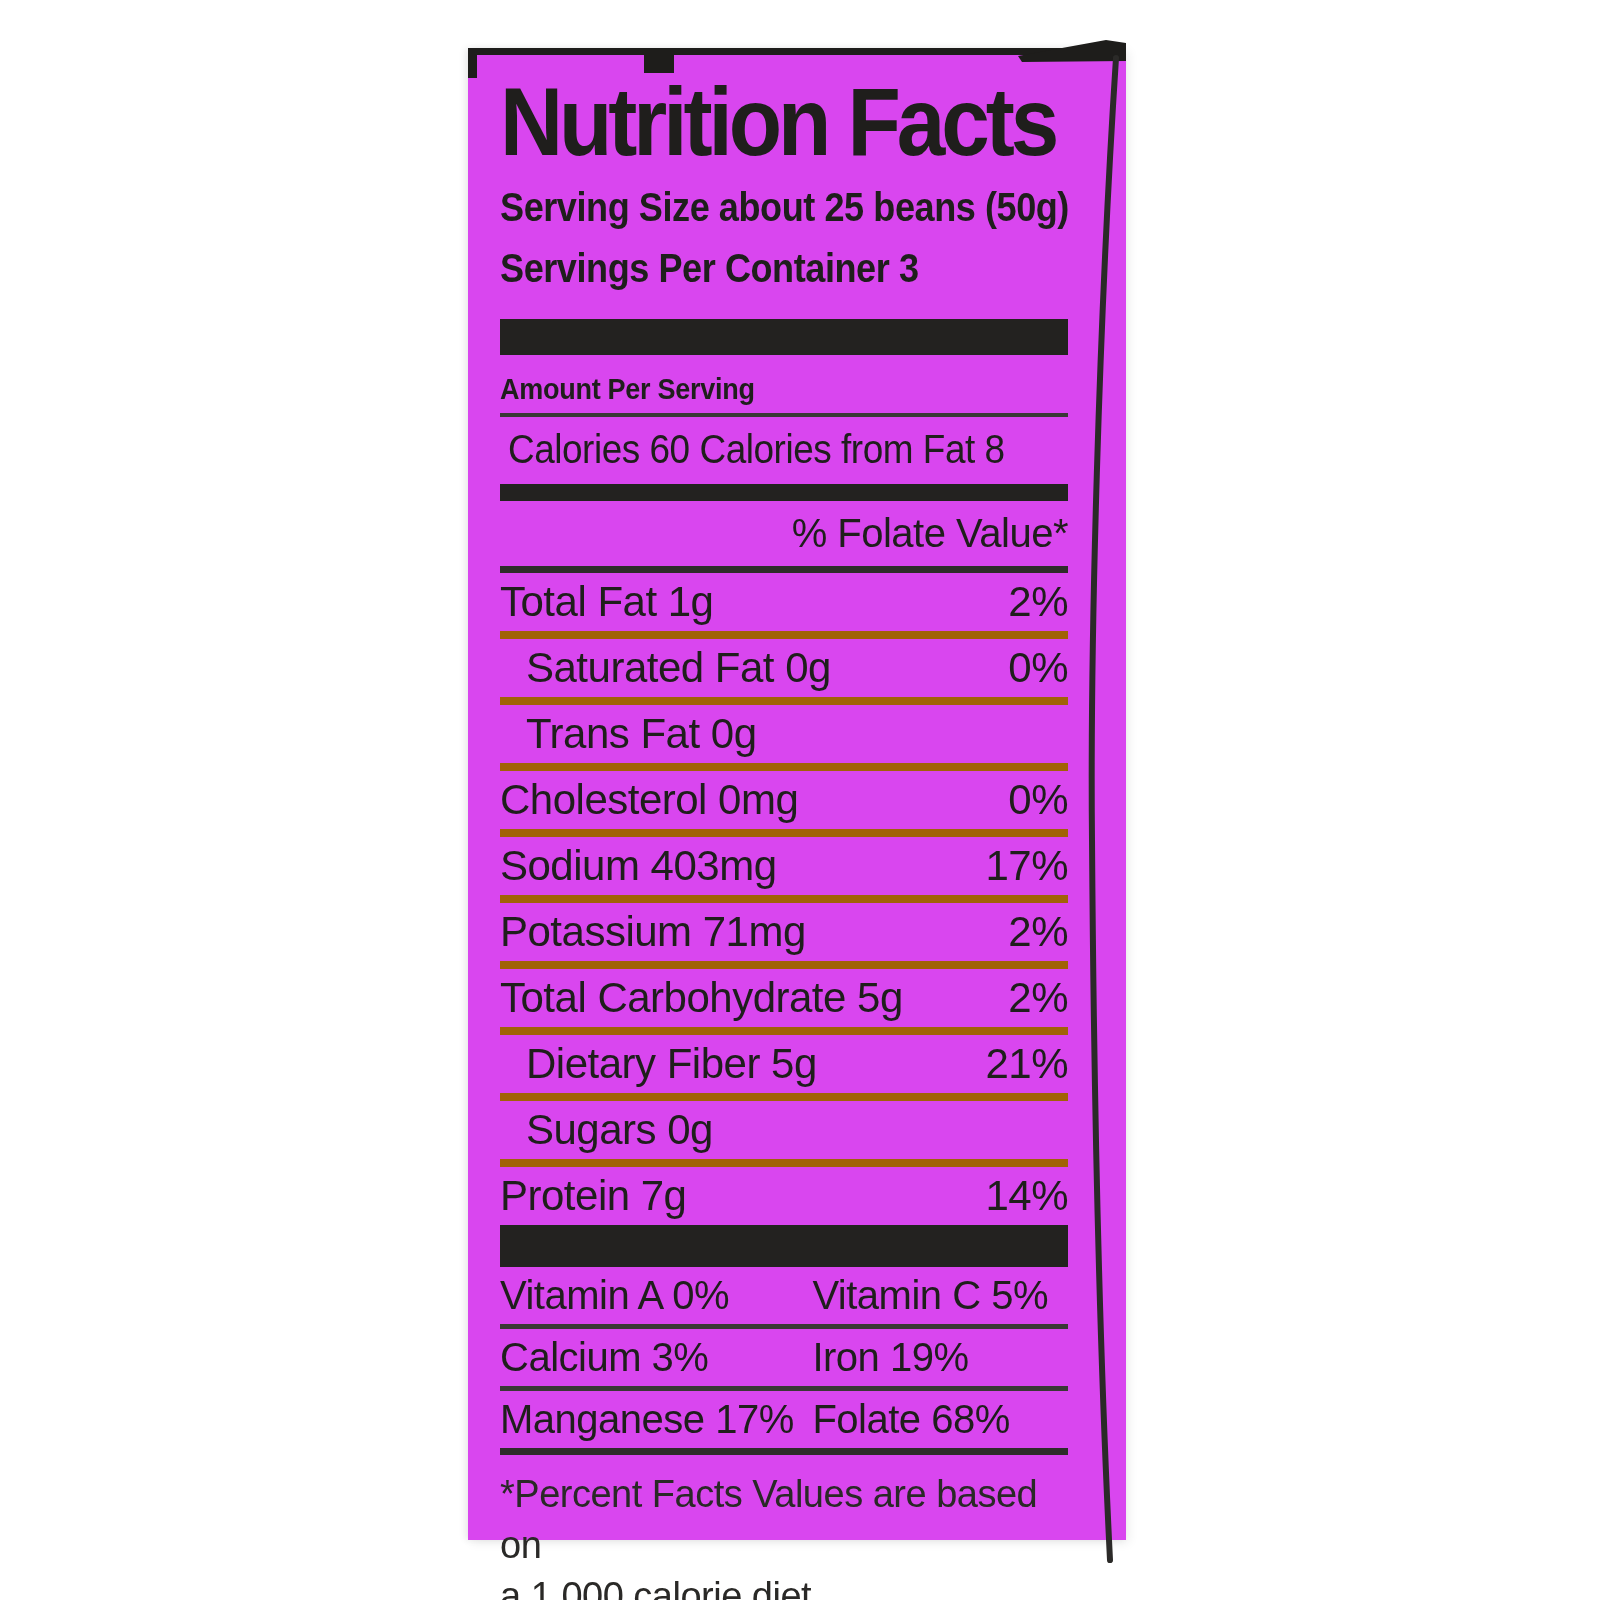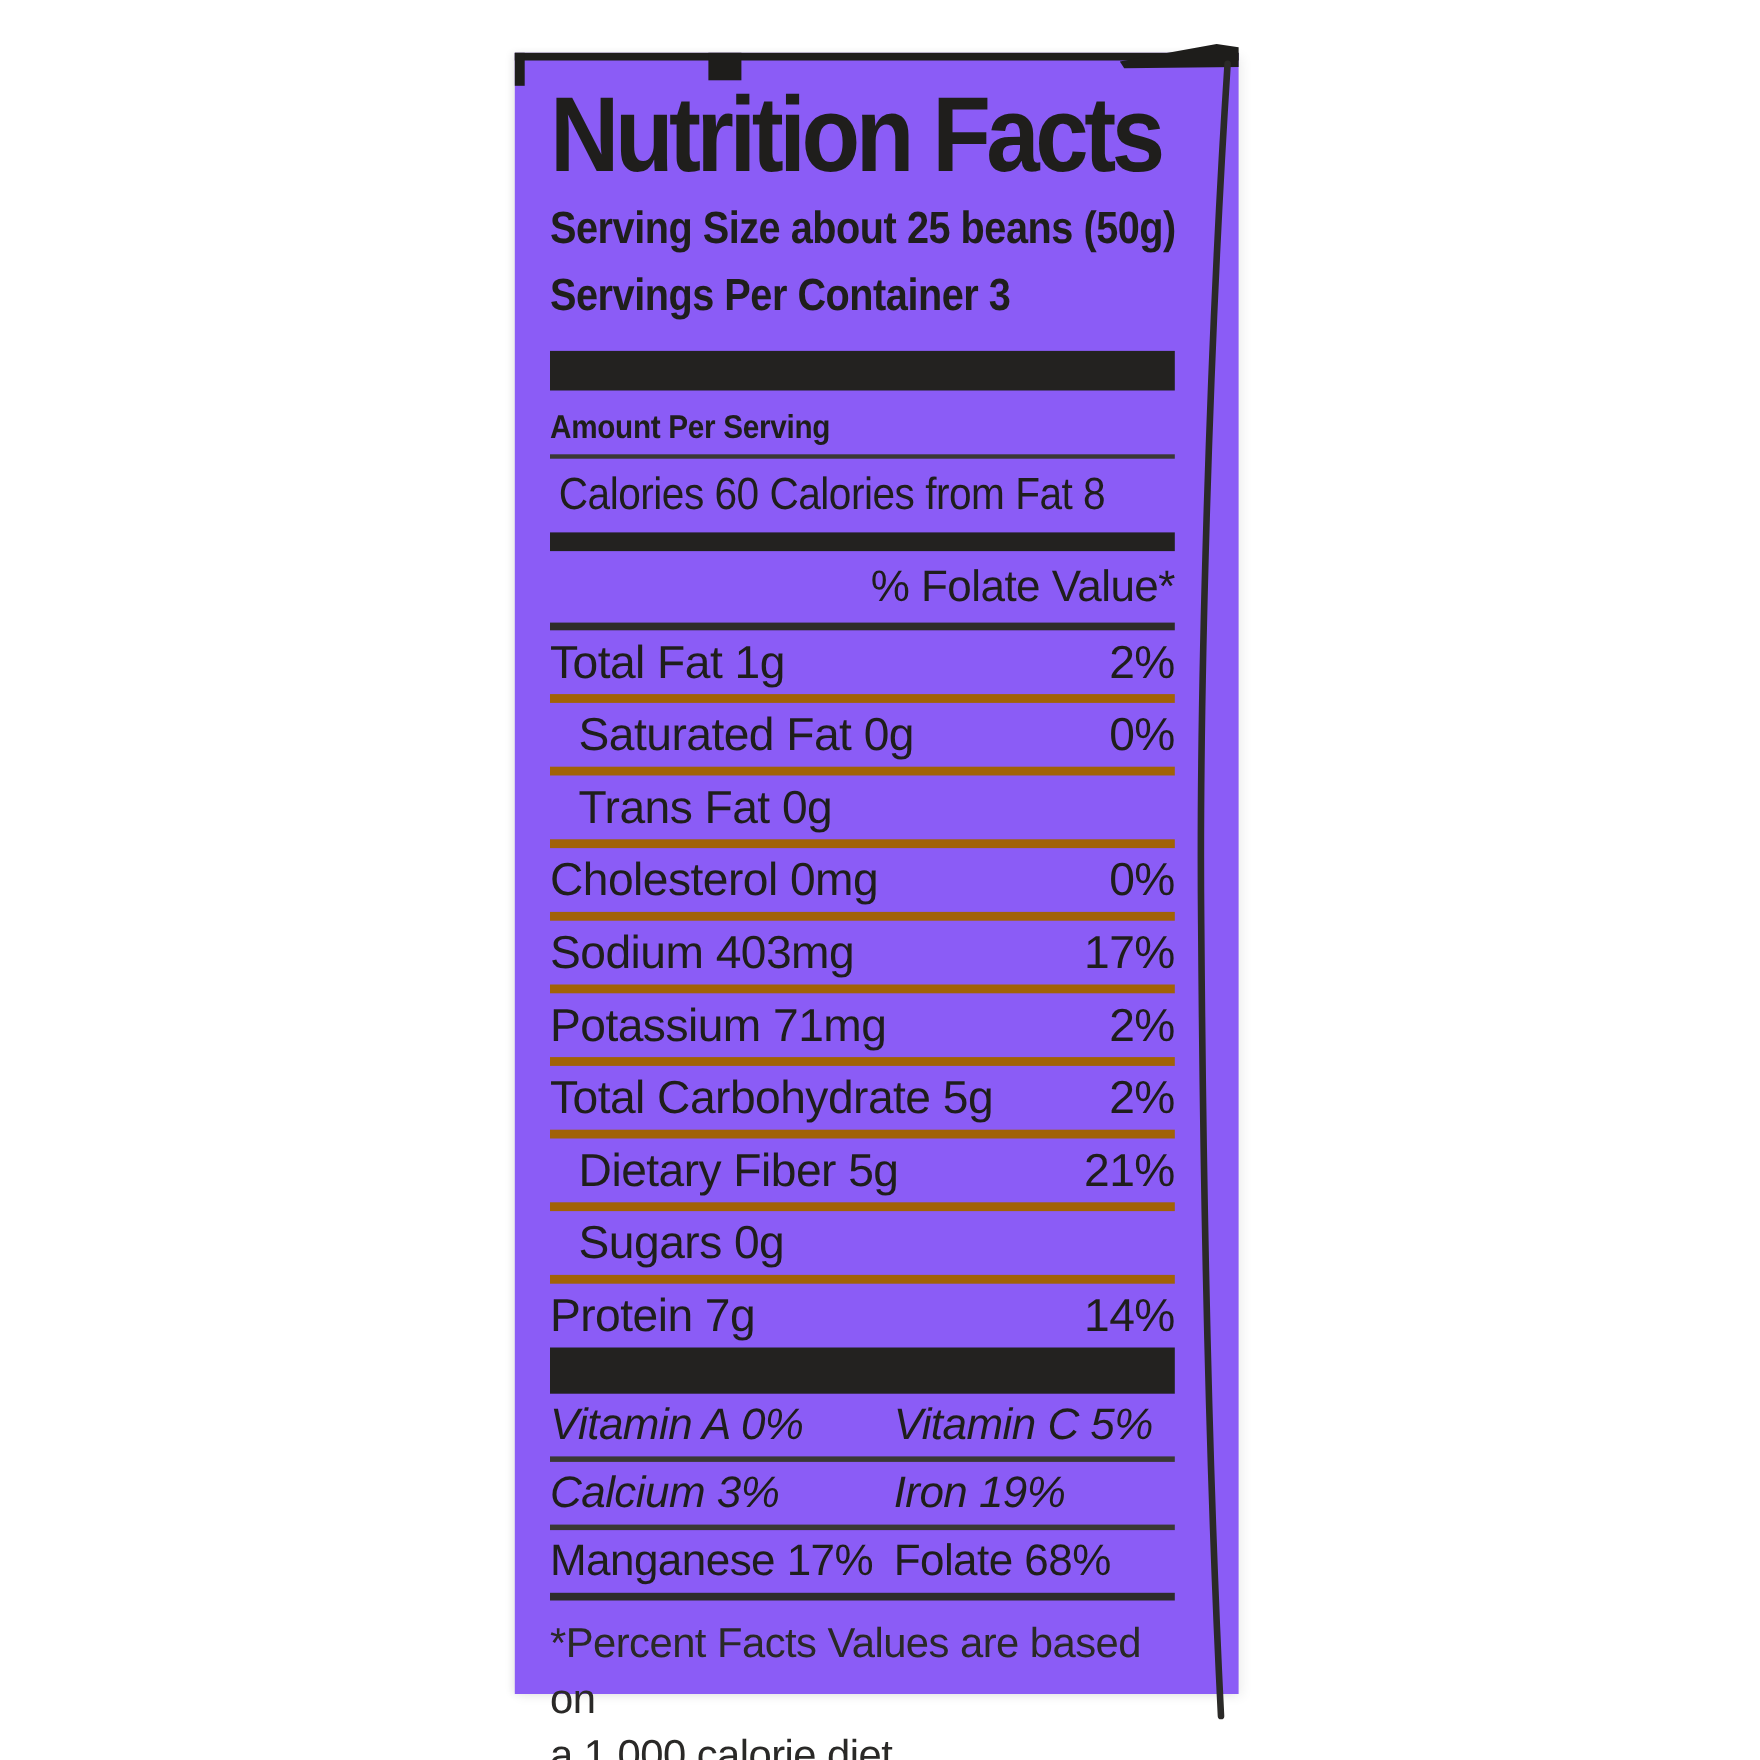--- a/index.html
+++ b/index.html
@@ -16,21 +16,21 @@
     width: 1600px;
     height: 1600px;
     background: #ffffff;
   }
   .label {
     position: absolute;
     left: 468px;
     top: 48px;
     width: 658px;
     height: 1492px;
-    background: #8b5cf6;
+    background: #d946ef;
     box-shadow: -3px 0 7px rgba(0,0,0,0.07), 3px 3px 10px rgba(0,0,0,0.07);
     color: #1f1e1c;
   }
   .inner { margin: 0 58px 0 32px; }
   .nowrap { white-space: nowrap; }
   .sqz { display: inline-block; transform: scaleX(0.9); transform-origin: 0 50%; white-space: nowrap; }
   .sqz88 { display: inline-block; transform: scaleX(0.88); transform-origin: 0 50%; white-space: nowrap; }
 
   .title {
     margin-top: 24px;
@@ -70,21 +70,21 @@
   .rows .dv { text-align: right; }
 
   .vrows .vrow {
     height: 57px;
     display: grid;
     grid-template-columns: 55% 45%;
     align-items: center;
     font-size: 40px;
     letter-spacing: -0.5px;
   }
-  .vrows .vrow:not(:last-child) { border-bottom: 5px solid #3a3835; font-style: italic; }
+  .vrows .vrow:not(:last-child) { border-bottom: 5px solid #3a3835; }
 
   .foot {
     margin-top: 14px;
     font-size: 38px;
     letter-spacing: -0.5px;
     line-height: 1.33;
     color: #2a2927;
   }
 
   .edge-svg {

